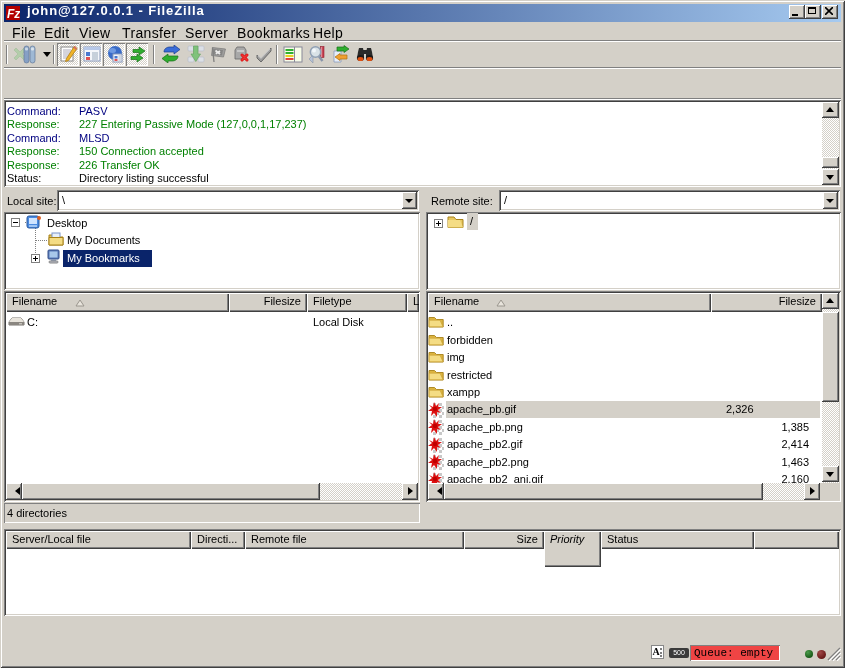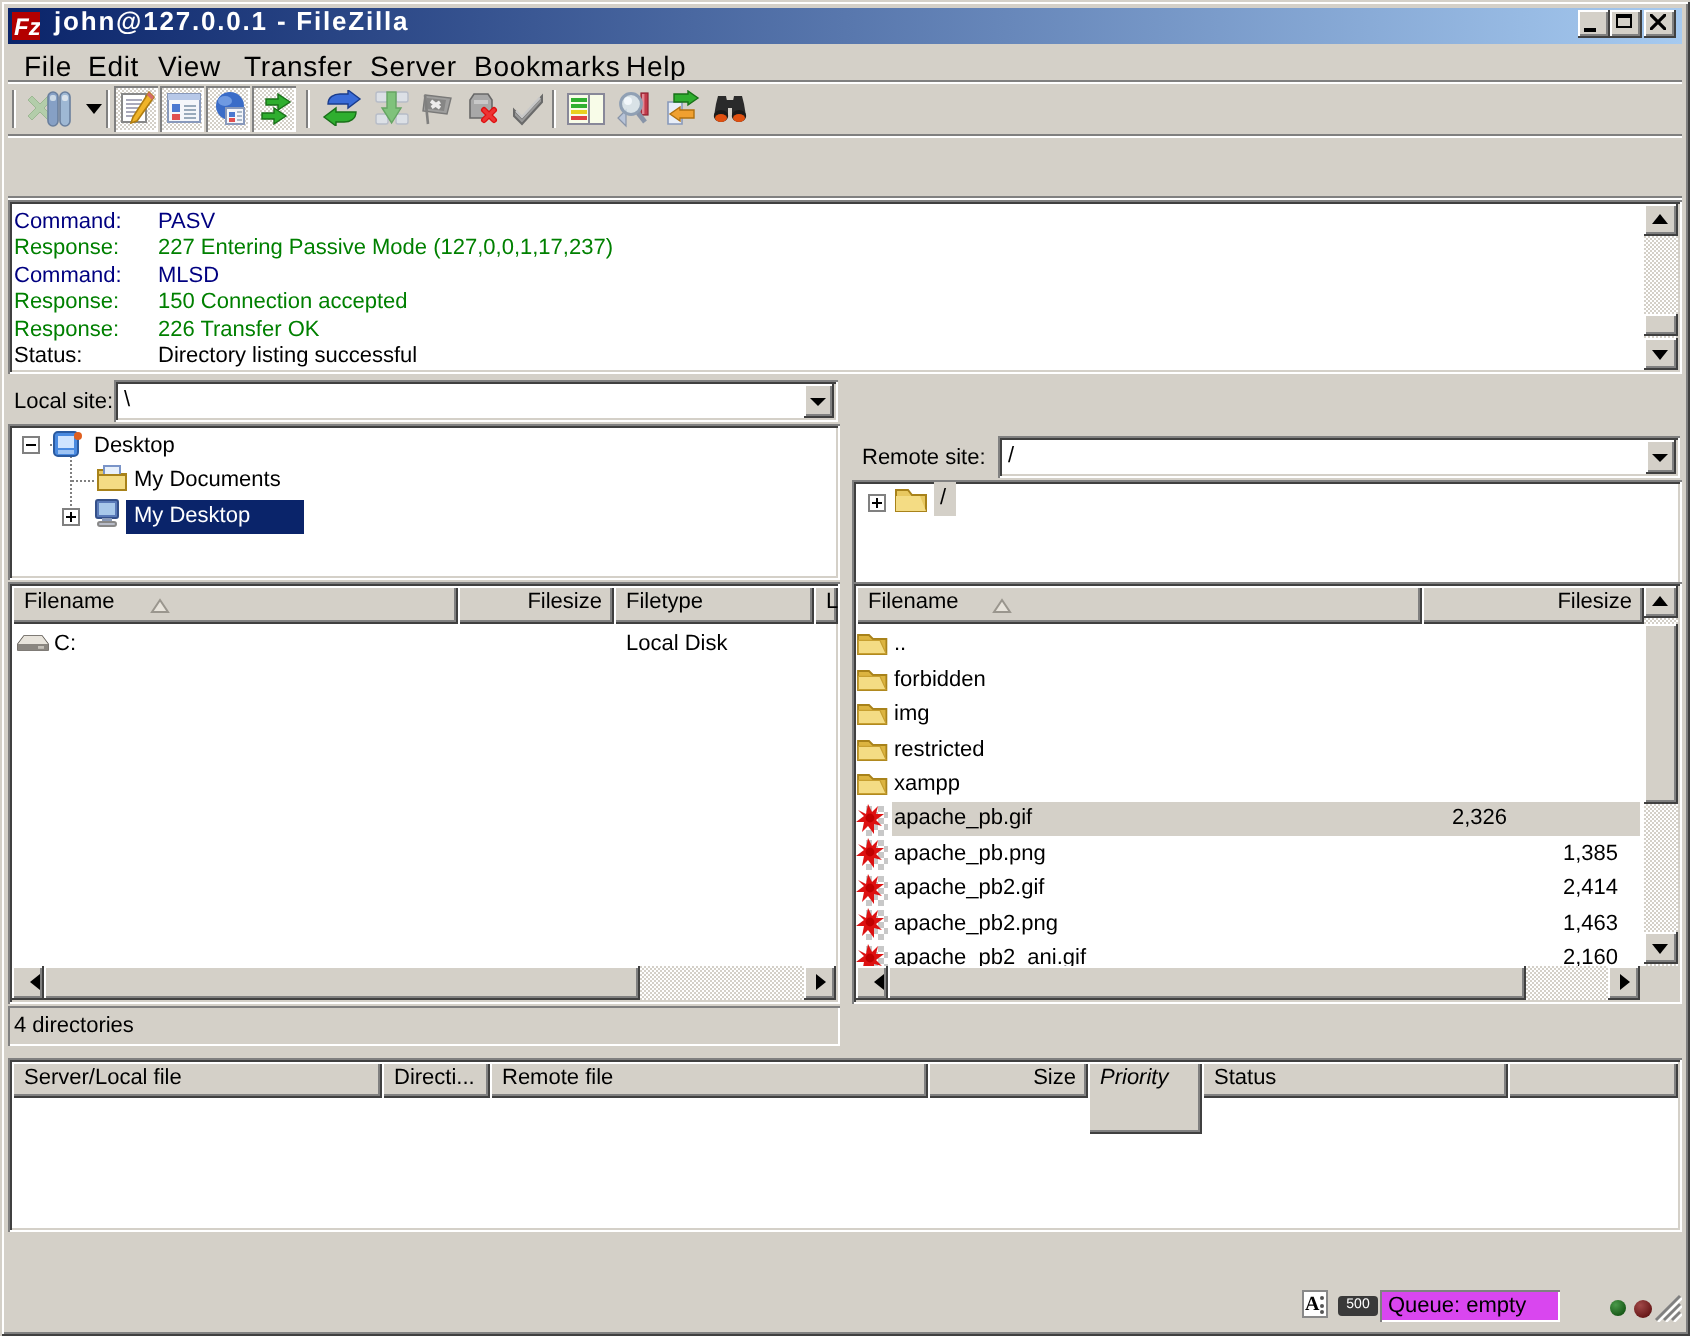--- a/index.html
+++ b/index.html
@@ -257,24 +257,24 @@
         <path d="M1 5.5 L15 5.5 L15 13 L1 13 Z" fill="#f4dc84" stroke="#a8821a"></path>
       </svg>
       <div class="row" style="left:63px;top:22px;">My Documents</div>
       <div class="pm plus" style="left:27px;top:42px;"></div>
       <svg class="abs" style="left:42px;top:37px" width="16" height="15" viewBox="0 0 16 15">
         <rect x="2" y="1" width="11" height="9" rx="1" fill="#5a7ab8" stroke="#34508a"></rect>
         <rect x="3.5" y="2.5" width="8" height="6" fill="#a8c8ea"></rect>
         <rect x="5" y="10" width="5" height="2" fill="#8a9ab8"></rect>
         <rect x="3" y="12" width="9" height="2" rx="1" fill="#b8bcc8" stroke="#888"></rect>
       </svg>
-      <div class="row" style="left:59px;top:38px;width:89px;height:17px;background:#0a246a;color:#fff;padding-left:4px;line-height:17px;">My Desktop</div>
+      <div class="row" style="left:59px;top:38px;width:89px;height:17px;background:#0a246a;color:#fff;padding-left:4px;line-height:17px;">My Bookmarks</div>
     </div>
   </div>
-  <div id="treeR" class="abs" style="left:426px;top:189px;width:415px;height:101px;margin-top:28px;">
+  <div id="treeR" class="abs" style="left:426px;top:189px;width:415px;height:101px;">
     <div class="abs" style="left:5px;top:6px;">Remote site:</div>
     <div class="abs sunken2" style="left:73px;top:1px;width:341px;height:21px;padding:4px 0 0 5px;">/</div>
     <div class="sbtn" style="left:397px;top:3px;width:15px;height:17px;">
         <div class="tri" style="left:3px;top:7px;border:4px solid transparent;border-top:4px solid #000;"></div>
       </div>
     <div class="abs sunken2" style="left:0;top:23px;width:415px;height:78px;overflow:hidden;">
       <div class="pm plus" style="left:8px;top:7px;"></div>
       <svg class="abs" style="left:21px;top:2px" width="17" height="15" viewBox="0 0 17 15">
         <path d="M1 3 L7 3 L9 5.5 L16 5.5 L16 13.5 L1 13.5 Z" fill="#e8c860" stroke="#a8821a"></path>
         <path d="M1 6 L13 6 L16 13.5 L1 13.5 Z" fill="#f4dc84"></path>
@@ -421,21 +421,21 @@
 
   <div id="sbar" class="abs" style="left:4px;top:640px;width:837px;height:24px;">
     <svg class="abs" style="left:647px;top:5px" width="13" height="14" viewBox="0 0 13 14">
       <rect x="0.5" y="0.5" width="12" height="13" fill="#fff" stroke="#888"></rect>
       <text x="1.5" y="10" font-size="10" font-weight="bold" font-family="Liberation Serif" fill="#000">A</text>
       <circle cx="10" cy="4" r="1" fill="#555"></circle>
         <circle cx="10" cy="8" r="1" fill="#555"></circle>
         <circle cx="10" cy="11" r="1" fill="#555"></circle>
     </svg>
     <div class="abs" style="left:665px;top:8px;width:20px;height:10px;background:#3a3a3a;border-radius:2px;color:#fff;font-size:7px;line-height:10px;text-align:center;letter-spacing:0;">500</div>
-    <div class="abs sunken1" style="left:686px;top:5px;width:90px;height:16px;line-height:16px;padding-left:4px;background:#d946ef;">Queue: empty</div>
+    <div class="abs sunken1" style="left:686px;top:5px;width:90px;height:16px;line-height:16px;padding-left:4px;background:#ef4444;font-family:Liberation Mono, monospace;">Queue: empty</div>
     <div class="abs" style="left:801px;top:10px;width:8px;height:8px;border-radius:50%;background:radial-gradient(circle at 35% 30%,#4a9a4a,#1a5c1a 70%,#0c3a0c);"></div>
     <div class="abs" style="left:813px;top:10px;width:9px;height:9px;border-radius:50%;background:radial-gradient(circle at 35% 30%,#a04848,#6a1a1a 70%,#401010);"></div>
     <svg class="abs" style="left:823px;top:7px" width="14" height="14" viewBox="0 0 14 14">
       <g stroke="#808080" stroke-width="1.5">
           <line x1="13" y1="1" x2="1" y2="13"></line>
           <line x1="13" y1="5" x2="5" y2="13"></line>
           <line x1="13" y1="9" x2="9" y2="13"></line>
         </g>
       <g stroke="#fff" stroke-width="1.2">
           <line x1="14" y1="2" x2="2" y2="14"></line>

